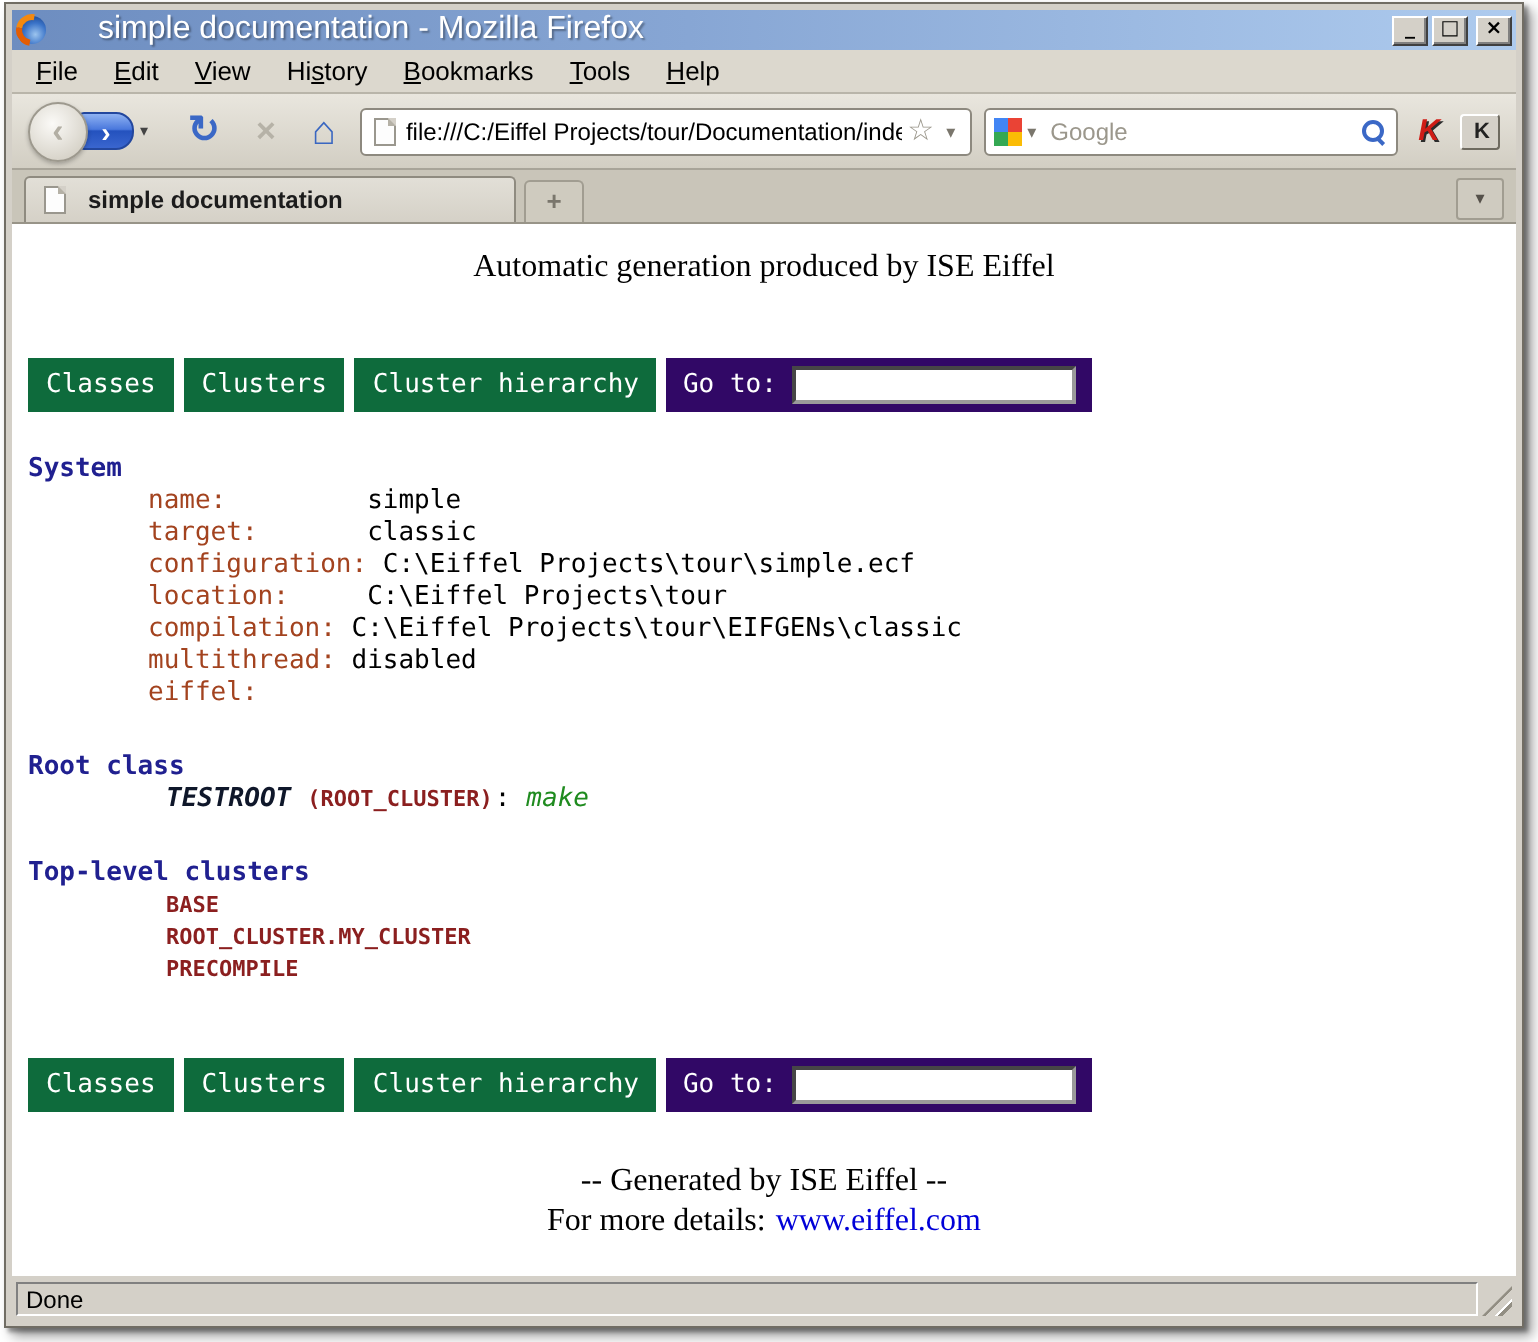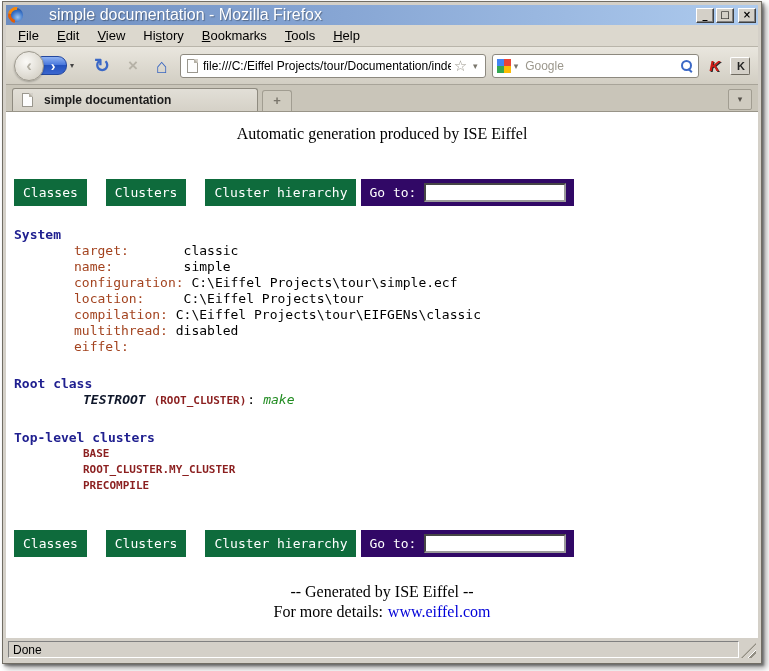--- a/index.html
+++ b/index.html
@@ -153,21 +153,21 @@
   
   .content {
     flex:1; background:#fff; overflow:hidden; padding:8px;
     font-family:"DejaVu Sans Mono","Liberation Mono",monospace; font-size:13px; color:#000;
   }
   .doc-header {
     font-family:"Liberation Serif",serif; font-size:16px; text-align:center; margin-top:5px;
   }
   .btn-row { display:flex; align-items:stretch; gap:5px; margin-top:36px; }
   .btn-row.bottom { margin-top:36px; }
-  .nav-btns { display:flex; gap:19px; }
+  .nav-btns { display:flex; gap:5px; }
   .gbtn {
     background:#0e6b3c; color:#fff; padding:6px 9px; font-size:13px;
     font-family:"DejaVu Sans Mono","Liberation Mono",monospace;
     white-space:nowrap; cursor:pointer; text-decoration:none; display:flex; align-items:center;
   }
   .goto {
     background:#310866; color:#fff; display:inline-flex; align-items:center;
     padding:4px 8px; gap:8px; font-size:13px;
   }
   .goto-input {
@@ -296,23 +296,23 @@
         </span>
       <span class="goto">
         <span>Go to:</span>
         <input class="goto-input" value="" style="">
       </span>
     </div>
 
     <div class="sec-heading">System</div>
     <div class="sys-rows">
 
+        <div class="sys-row"><span class="sys-label">name:         </span><span class="sys-value">simple</span></div>
+
         <div class="sys-row"><span class="sys-label">target:       </span><span class="sys-value">classic</span></div>
-
-        <div class="sys-row"><span class="sys-label">name:         </span><span class="sys-value">simple</span></div>
 
         <div class="sys-row"><span class="sys-label">configuration: </span><span class="sys-value">C:\Eiffel Projects\tour\simple.ecf</span></div>
 
         <div class="sys-row"><span class="sys-label">location:     </span><span class="sys-value">C:\Eiffel Projects\tour</span></div>
 
         <div class="sys-row"><span class="sys-label">compilation: </span><span class="sys-value">C:\Eiffel Projects\tour\EIFGENs\classic</span></div>
 
         <div class="sys-row"><span class="sys-label">multithread: </span><span class="sys-value">disabled</span></div>
 
         <div class="sys-row"><span class="sys-label">eiffel:</span><span class="sys-value"></span></div>

